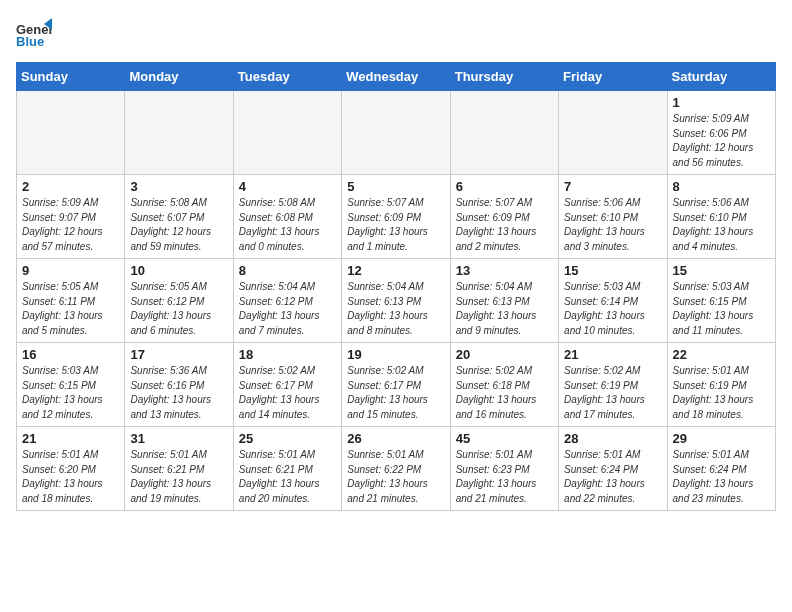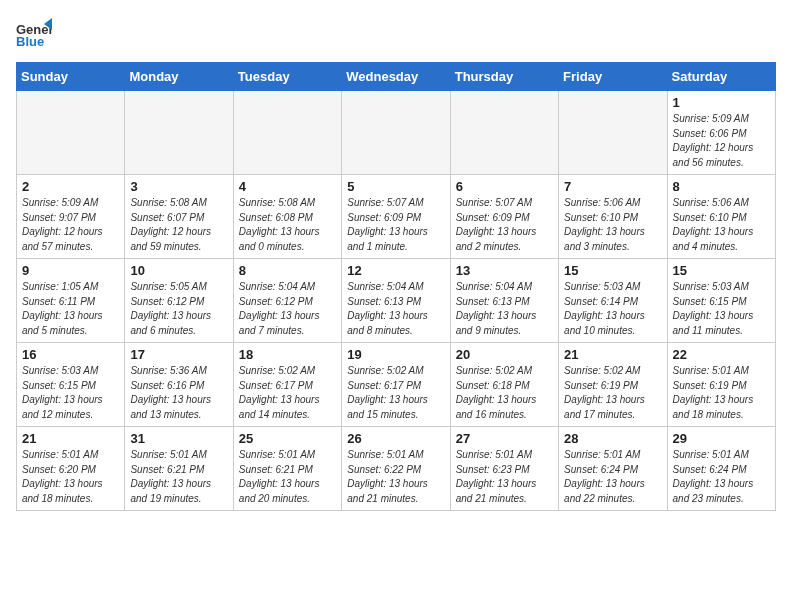--- a/index.html
+++ b/index.html
@@ -162,21 +162,21 @@
         <td>
           <span class="day-number">8</span>
           <div class="day-info">Sunrise: 5:06 AM
 Sunset: 6:10 PM
 Daylight: 13 hours and 4 minutes.</div>
         </td>
       </tr>
       <tr>
         <td>
           <span class="day-number">9</span>
-          <div class="day-info">Sunrise: 1:05 AM
+          <div class="day-info">Sunrise: 5:05 AM
 Sunset: 6:11 PM
 Daylight: 13 hours and 5 minutes.</div>
         </td>
         <td>
           <span class="day-number">10</span>
           <div class="day-info">Sunrise: 5:05 AM
 Sunset: 6:12 PM
 Daylight: 13 hours and 6 minutes.</div>
         </td>
         <td>
@@ -273,21 +273,21 @@
 Sunset: 6:21 PM
 Daylight: 13 hours and 20 minutes.</div>
         </td>
         <td>
           <span class="day-number">26</span>
           <div class="day-info">Sunrise: 5:01 AM
 Sunset: 6:22 PM
 Daylight: 13 hours and 21 minutes.</div>
         </td>
         <td>
-          <span class="day-number">27</span>
+          <span class="day-number">45</span>
           <div class="day-info">Sunrise: 5:01 AM
 Sunset: 6:23 PM
 Daylight: 13 hours and 21 minutes.</div>
         </td>
         <td>
           <span class="day-number">28</span>
           <div class="day-info">Sunrise: 5:01 AM
 Sunset: 6:24 PM
 Daylight: 13 hours and 22 minutes.</div>
         </td>

